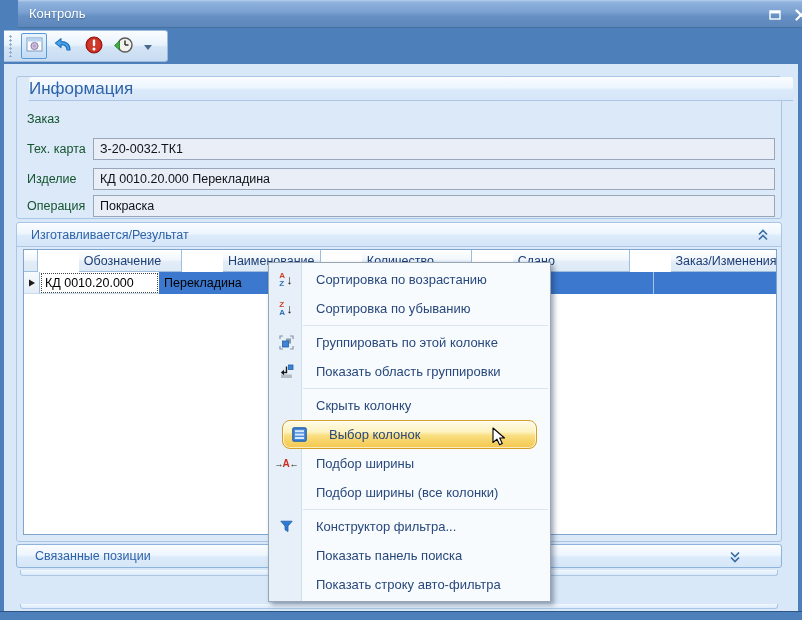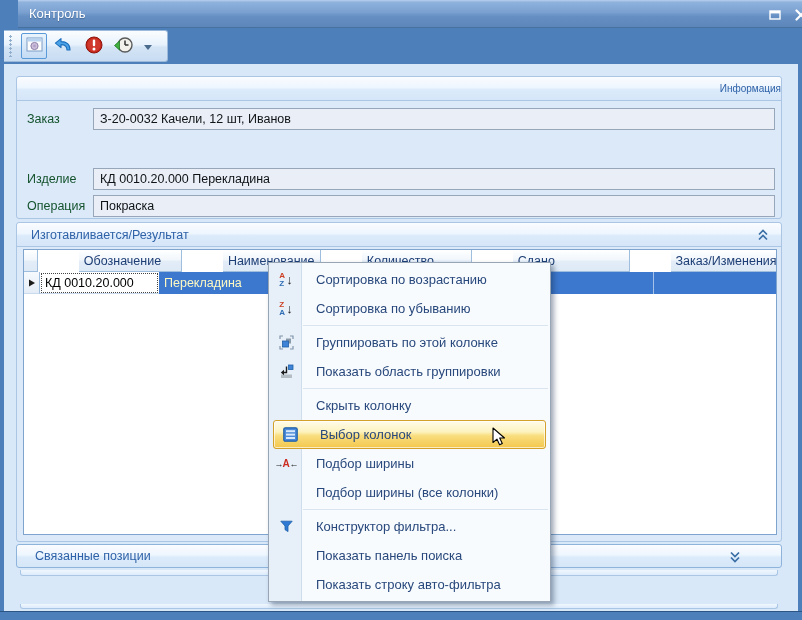--- a/index.html
+++ b/index.html
@@ -71,23 +71,23 @@
     color:#2f62a8;
   }
   .band .band-label{ color:#2f62a8; }
 
   
   .info-group{
     position:absolute; left:12px; top:12px; width:766px; height:143px;
     border:1px solid #aac6e4; border-radius:3px; background:#dbe9f9;
   }
   .info-header{
-    position:absolute; left:0; top:0; width:764px; height:24px;
+    position:absolute; left:12px; top:0; width:764px; height:24px;
     border:none; border-bottom:1px solid #aac6e4; border-radius:3px 3px 0 0;
-    display:flex; align-items:center; justify-content:flex-end; font-size:10px;
+    display:flex; align-items:center; justify-content:flex-start; font-size:17px;
   }
   .field-row{ position:absolute; left:0; width:100%; height:22px; }
   .field-label{ position:absolute; left:10px; top:4px; color:#14532d; }
   .field-box{
     position:absolute; left:76px; right:6px; top:0; height:22px;
     background:#e9eef7; border:1px solid #98a6ba; color:#101316;
     font-family:inherit; font-size:12.5px; padding:0 6px; line-height:20px;
     white-space:nowrap; overflow:hidden;
   }
 
@@ -121,21 +121,21 @@
     border-right:1px solid #9fbddc; border-bottom:1px solid #c9daec;
     display:flex; align-items:center; justify-content:center;
   }
   .cell{ height:22px; display:flex; align-items:center; padding:0 5px; white-space:nowrap; overflow:hidden; }
   .cell-focus{
     background:#ffffff; color:#000;
     outline:1px dotted #444; outline-offset:-2px;
     border-bottom:1px solid #c9daec;
   }
   .cell-sel{
-    background:#3c78cd; color:#fef9c3;
+    background:#3c78cd; color:#000000;
     border-right:1px solid rgba(255,255,255,.55);
   }
 
   
   .panel-band{
     position:absolute; left:12px; width:766px; height:24px;
     display:flex; align-items:center; padding-left:18px; font-size:12.5px;
   }
   .panel-strip{
     position:absolute; left:16px; width:758px; height:6px;
@@ -155,21 +155,21 @@
     position:absolute; left:0; top:0; bottom:0; width:33px;
     background:#e7f0f9; border-right:1px solid #d0ddec;
   }
   .mi{
     position:relative; height:29px; display:flex; align-items:center;
     color:#29487c; font-size:13px;
   }
   .mi-icon{ width:34px; display:flex; align-items:center; justify-content:center; flex:none; }
   .mi-label{ padding-left:13px; white-space:nowrap; }
   .mi.hl{
-    margin:0 4px; border:1px solid #d3a02a; border-radius:3px;
+    margin:0 13px; border:1px solid #d3a02a; border-radius:8px;
     background:linear-gradient(#fefbe9 0%, #fdf3c0 40%, #f9dd7e 55%, #f3c74c 100%);
     box-shadow:inset 0 0 0 1px rgba(255,255,255,.65);
   }
   .mi.hl .mi-icon{ width:33px; }
   .mi-sep{
     height:1px; background:#dbe5f0; margin:2px 2px 2px 34px;
   }
 
   
   .sorticon{ display:flex; align-items:center; line-height:0; }
@@ -255,21 +255,24 @@
   </div>
 
   <div class="client">
 
     <div class="info-group">
       <div class="info-header band">
         <span class="band-label">Информация</span>
       </div>
       <div class="field-row" style="top:31px;">
         <span class="field-label">Заказ</span>
-        <div class="field-box">З-20-0032 Качели, 12 шт, Иванов</div>
+      </div>
+      <div class="field-row" style="top:61px;">
+        <span class="field-label">Тех. карта</span>
+        <div class="field-box">З-20-0032.ТК1</div>
       </div>
       <div class="field-row" style="top:91px;">
         <span class="field-label">Изделие</span>
         <div class="field-box">КД 0010.20.000 Перекладина</div>
       </div>
       <div class="field-row" style="top:118px;">
         <span class="field-label">Операция</span>
         <div class="field-box">Покраска</div>
       </div>
     </div>

